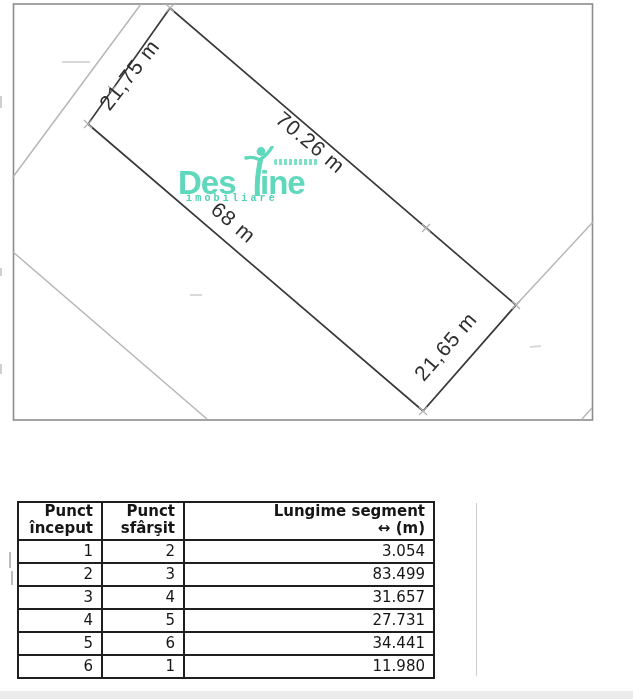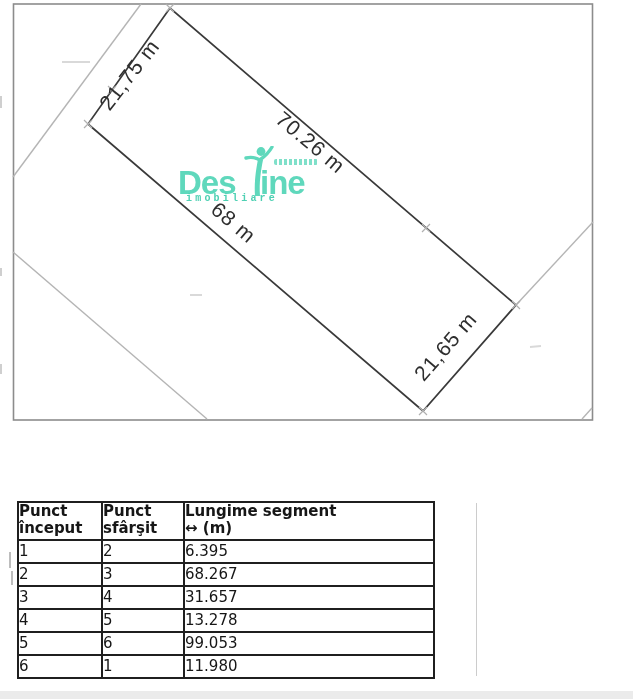--- a/index.html
+++ b/index.html
@@ -52,21 +52,21 @@
 
   
   .segments{
     position:absolute;left:17px;top:501px;
     border-collapse:collapse;
     font-family:"DejaVu Sans", sans-serif;
     color:#161616;
   }
   .segments th,.segments td{
     border:2px solid #1f1f1f;
-    text-align:left;
+    text-align:right;
     padding:0 8px 1px 0;
   }
   .segments th{
     font-size:15px;
     font-weight:bold;
     line-height:1.15;
     height:33px;
     vertical-align:middle;
   }
   .segments td{
@@ -156,41 +156,41 @@
         <th>
           <div>Lungime segment</div>
           <div>↔ (m)</div>
         </th>
       </tr>
     </thead>
     <tbody>
       <tr>
         <td>1</td>
         <td>2</td>
-        <td>6.395</td>
+        <td>3.054</td>
       </tr>
       <tr>
         <td>2</td>
         <td>3</td>
-        <td>68.267</td>
+        <td>83.499</td>
       </tr>
       <tr>
         <td>3</td>
         <td>4</td>
         <td>31.657</td>
       </tr>
       <tr>
         <td>4</td>
         <td>5</td>
-        <td>13.278</td>
+        <td>27.731</td>
       </tr>
       <tr>
         <td>5</td>
         <td>6</td>
-        <td>99.053</td>
+        <td>34.441</td>
       </tr>
       <tr>
         <td>6</td>
         <td>1</td>
         <td>11.980</td>
       </tr>
     </tbody>
   </table>
 
   <div class="artifact" style="left:9px;top:552px;width:2px;height:16px;"></div>

